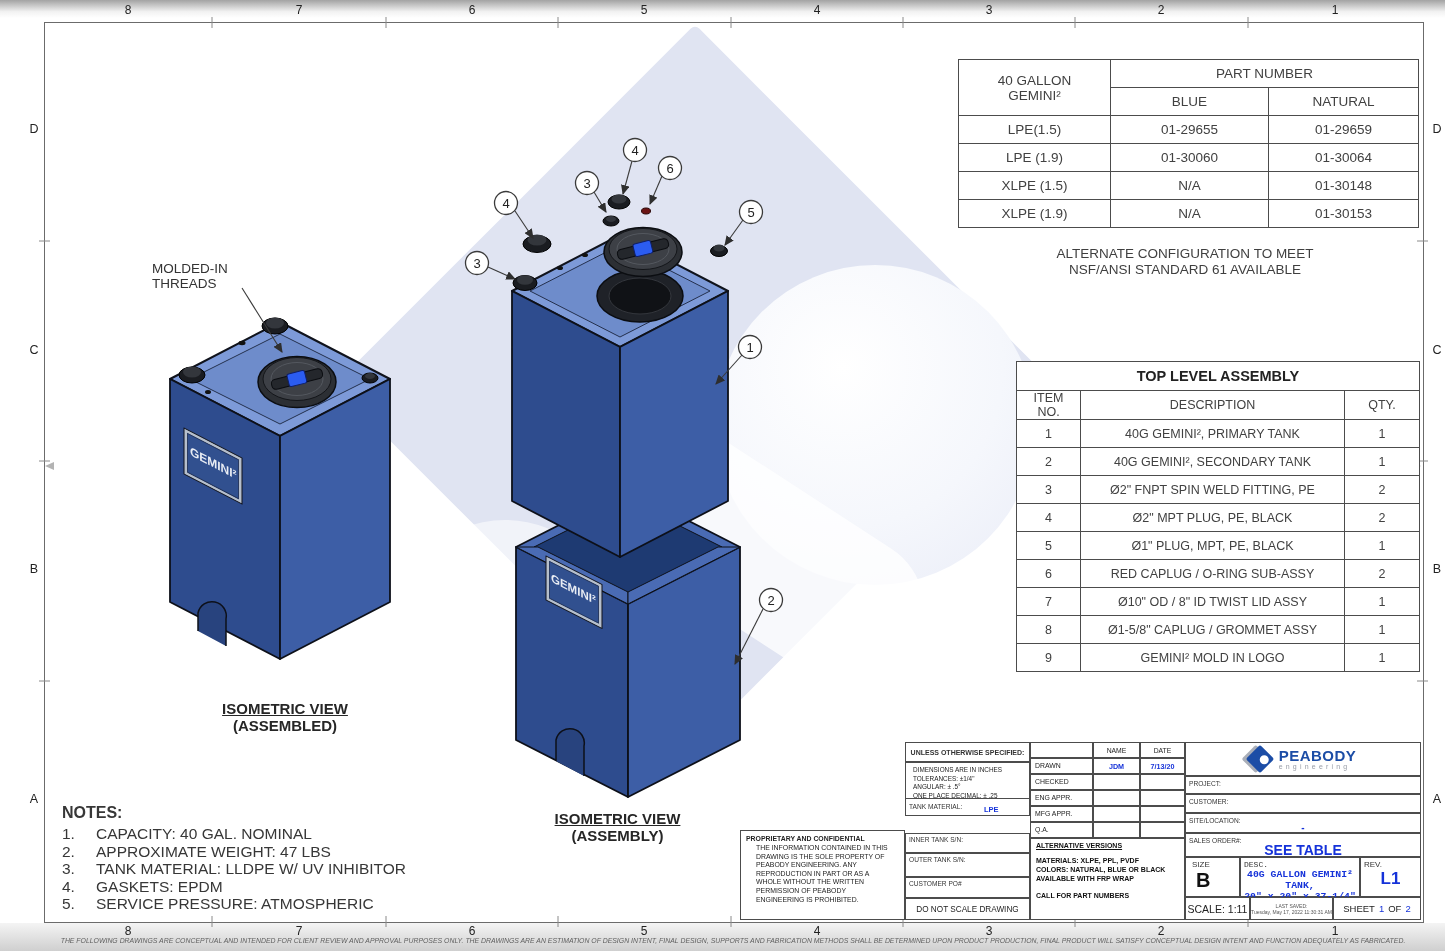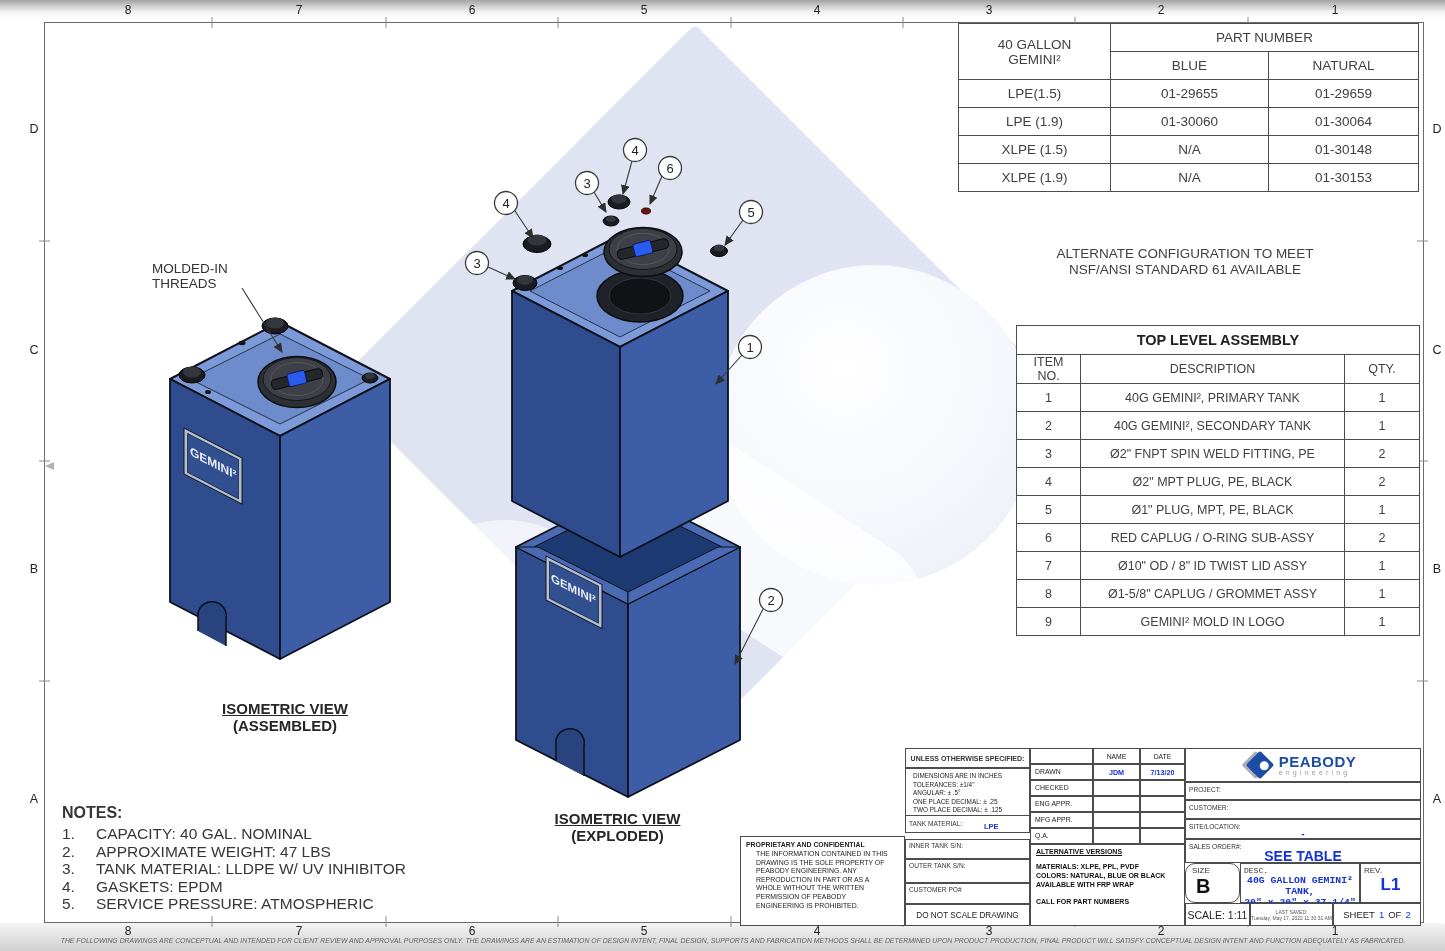--- a/index.html
+++ b/index.html
@@ -16,41 +16,41 @@
   .wm{position:absolute;z-index:0;}
   #wm-diamond{left:440px;top:130px;width:510px;height:510px;background:#e0e4f2;transform:rotate(45deg);border-radius:6px;}
   #wm-ball{left:715px;top:265px;width:320px;height:320px;border-radius:50%;
            background:radial-gradient(circle at 40% 32%,#ffffff 0%,#f5f7fc 55%,#e9ecf7 100%);}
   #wm-swoosh{left:545px;top:468px;width:400px;height:150px;border-radius:75px;background:#fff;opacity:.78;transform:rotate(33deg);}
   #wm-ball2{left:390px;top:520px;width:230px;height:230px;border-radius:50%;background:#fff;opacity:.55;}
   #svglayer{left:0;top:0;z-index:1;}
   .htm{z-index:2;}
   
   table{border-collapse:collapse;background:#fff;}
-  .dtable{border:1.5px solid #404040;}
+  .dtable{border:1.5px solid #404040;margin-top:36px;}
   .dtable td,.dtable th{border:1px solid #4c4c4c;text-align:center;vertical-align:middle;
         font-weight:normal;color:#414141;padding:0 4px;}
   #parttable{left:958px;top:23px;}
   #parttable td,#parttable th{font-size:13.5px;height:27px;}
   #asmtable{left:1016px;top:325px;}
   #asmtable td,#asmtable th{font-size:12.5px;height:27px;}
   #asmtable .ttl{font-weight:bold;font-size:14.5px;color:#222;height:28px;}
   
   #altnote{left:1020px;top:246px;width:330px;text-align:center;font-size:13.5px;color:#3f3f3f;line-height:16px;}
   #molded{left:152px;top:261px;font-size:13.5px;color:#333;line-height:15px;}
   .viewlabel{position:absolute;text-align:center;font-weight:bold;font-size:15px;color:#262626;line-height:17px;z-index:2;}
   .viewlabel .u{text-decoration:underline;}
   
   #notes{left:62px;top:804px;width:420px;font-size:15.5px;color:#373737;z-index:2;}
   #notes .nt{font-weight:bold;font-size:16px;margin-bottom:3px;}
   .nrow{display:flex;line-height:17.5px;}
   .nnum{width:34px;}
   
   #tb{left:740px;top:742px;width:681px;height:178px;font-size:7px;color:#333;z-index:2;}
-  .cell{position:absolute;border:1px solid #4c4c4c;background:#fff;box-sizing:border-box;margin-top:6px;}
+  .cell{position:absolute;border:1px solid #4c4c4c;background:#fff;box-sizing:border-box;}
   .lbl{font-size:6.6px;color:#333;padding:2px 0 0 3px;}
   .blue{color:#1532d9;font-weight:bold;}
   .ctr{display:flex;align-items:center;justify-content:center;text-align:center;}
   #prop{border-width:1.5px;}
   #prop .pt{font-weight:bold;font-size:6.9px;padding:4px 0 2px 5px;color:#222;}
   #prop .pb{font-size:6.9px;line-height:8.6px;padding-left:15px;width:135px;color:#222;}
   .tol{font-size:6.4px;line-height:8.6px;padding:3px 0 0 7px;color:#222;}
   .appr-lbl{font-size:6.9px;padding:3px 0 0 4px;color:#222;}
   .alt{padding:3px 0 0 5px;color:#111;}
   .alt .at{font-weight:bold;font-size:7px;text-decoration:underline;}
@@ -266,21 +266,21 @@
     <div>MOLDED-IN</div>
     <div>THREADS</div>
   </div>
 
   <div class="viewlabel" style="left:185px;top:700px;width:200px;">
     <div class="u">ISOMETRIC VIEW</div>
     <div>(ASSEMBLED)</div>
   </div>
   <div class="viewlabel" style="left:515px;top:810px;width:205px;">
     <div class="u">ISOMETRIC VIEW</div>
-    <div>(EXPLODED)</div>
+    <div>(ASSEMBLY)</div>
   </div>
 
   <div class="abs htm" id="altnote">
     <div>ALTERNATE CONFIGURATION TO MEET</div>
     <div>NSF/ANSI STANDARD 61 AVAILABLE</div>
   </div>
 
   <table class="abs htm dtable" id="parttable">
     <colgroup>
         <col style="width:152px">
@@ -418,21 +418,21 @@
 
     <div class="cell ctr" style="left:165px;top:0;width:125px;height:20px;font-weight:bold;font-size:7px;">UNLESS OTHERWISE SPECIFIED:</div>
     <div class="cell" style="left:165px;top:20px;width:125px;height:53px;">
       <div class="tol">DIMENSIONS ARE IN INCHES</div>
       <div class="tol" style="padding-top:0">TOLERANCES: ±1/4"</div>
       <div class="tol" style="padding-top:0">ANGULAR: ± .5°</div>
       <div class="tol" style="padding-top:0">ONE PLACE DECIMAL: ± .25</div>
       <div class="tol" style="padding-top:0">TWO PLACE DECIMAL: ± .125</div>
       <div class="tol" style="padding-top:0">THREE PLACE DECIMAL: ± .063</div>
     </div>
-    <div class="cell" style="left:165px;top:67px;width:125px;height:18px;">
+    <div class="cell" style="left:165px;top:56px;width:125px;height:18px;">
       <span class="lbl" style="position:absolute;left:0;top:2px;">TANK MATERIAL:</span>
       <span class="blue" style="position:absolute;left:78px;top:6px;font-size:7.5px;">LPE</span>
     </div>
     <div class="cell" style="left:165px;top:91px;width:125px;height:20px;">
       <div class="lbl">INNER TANK S/N:</div>
     </div>
     <div class="cell" style="left:165px;top:111px;width:125px;height:24px;">
       <div class="lbl">OUTER TANK S/N:</div>
     </div>
     <div class="cell" style="left:165px;top:135px;width:125px;height:21px;">
@@ -496,21 +496,21 @@
       <div class="blue ctr" style="height:100%;padding-top:16px;font-size:12px;">PEABODY STANDARD</div>
     </div>
     <div class="cell" style="left:445px;top:71px;width:236px;height:20px;">
       <span class="lbl" style="position:absolute;left:0;top:1px;">SITE/LOCATION:</span>
       <div class="blue ctr" style="height:100%;padding-top:4px;font-size:10px;">-</div>
     </div>
     <div class="cell" style="left:445px;top:91px;width:236px;height:24px;">
       <span class="lbl" style="position:absolute;left:0;top:1px;">SALES ORDER#:</span>
       <div class="blue ctr" style="height:100%;padding-top:5px;font-size:14px;">SEE TABLE</div>
     </div>
-    <div class="cell" style="left:445px;top:115px;width:55px;height:40px;border-radius:10px;">
+    <div class="cell" style="left:445px;top:115px;width:55px;height:40px;">
       <div class="lbl" style="font-size:8px;padding-left:6px;">SIZE</div>
       <div class="bigB" style="padding-left:10px;">B</div>
     </div>
     <div class="cell" style="left:500px;top:115px;width:120px;height:40px;font-family:Liberation Mono, monospace;">
       <div class="lbl" style="font-size:8px;">DESC.</div>
       <div class="blue" style="text-align:center;font-size:9.8px;line-height:11px;">
         <div>40G GALLON GEMINI² TANK,</div>
         <div>20" x 20" x 37-1/4"</div>
       </div>
     </div>

